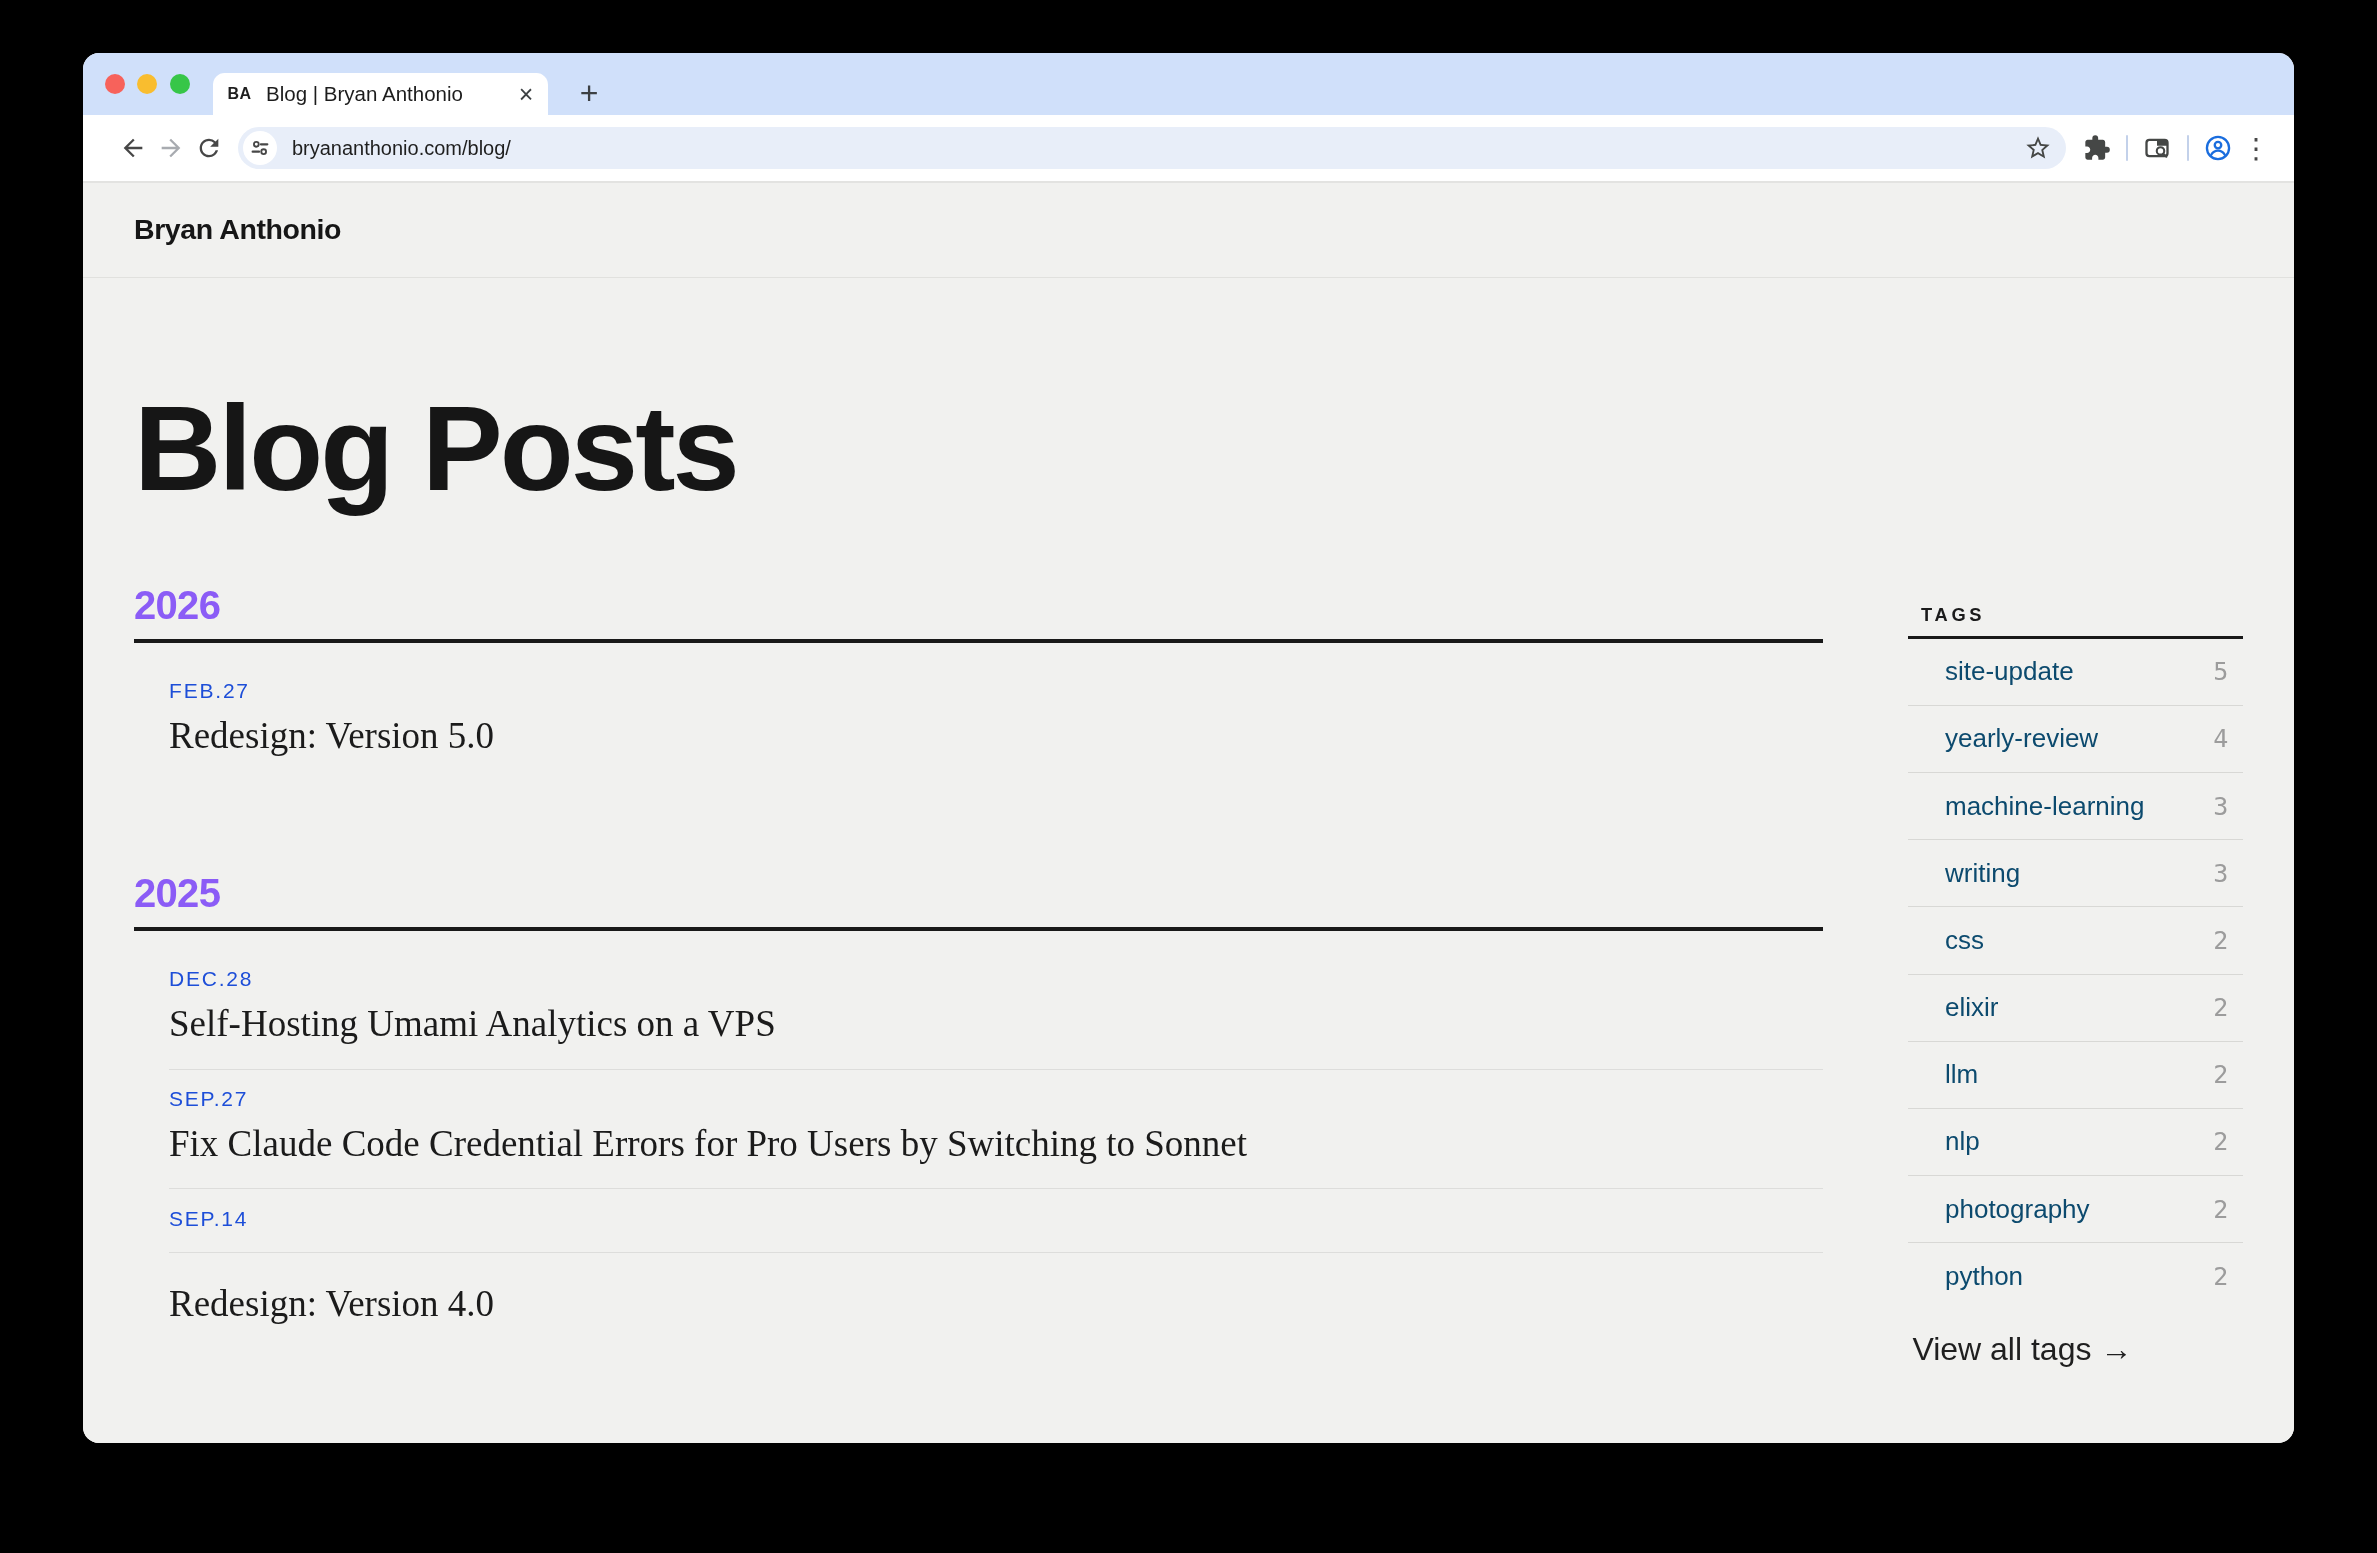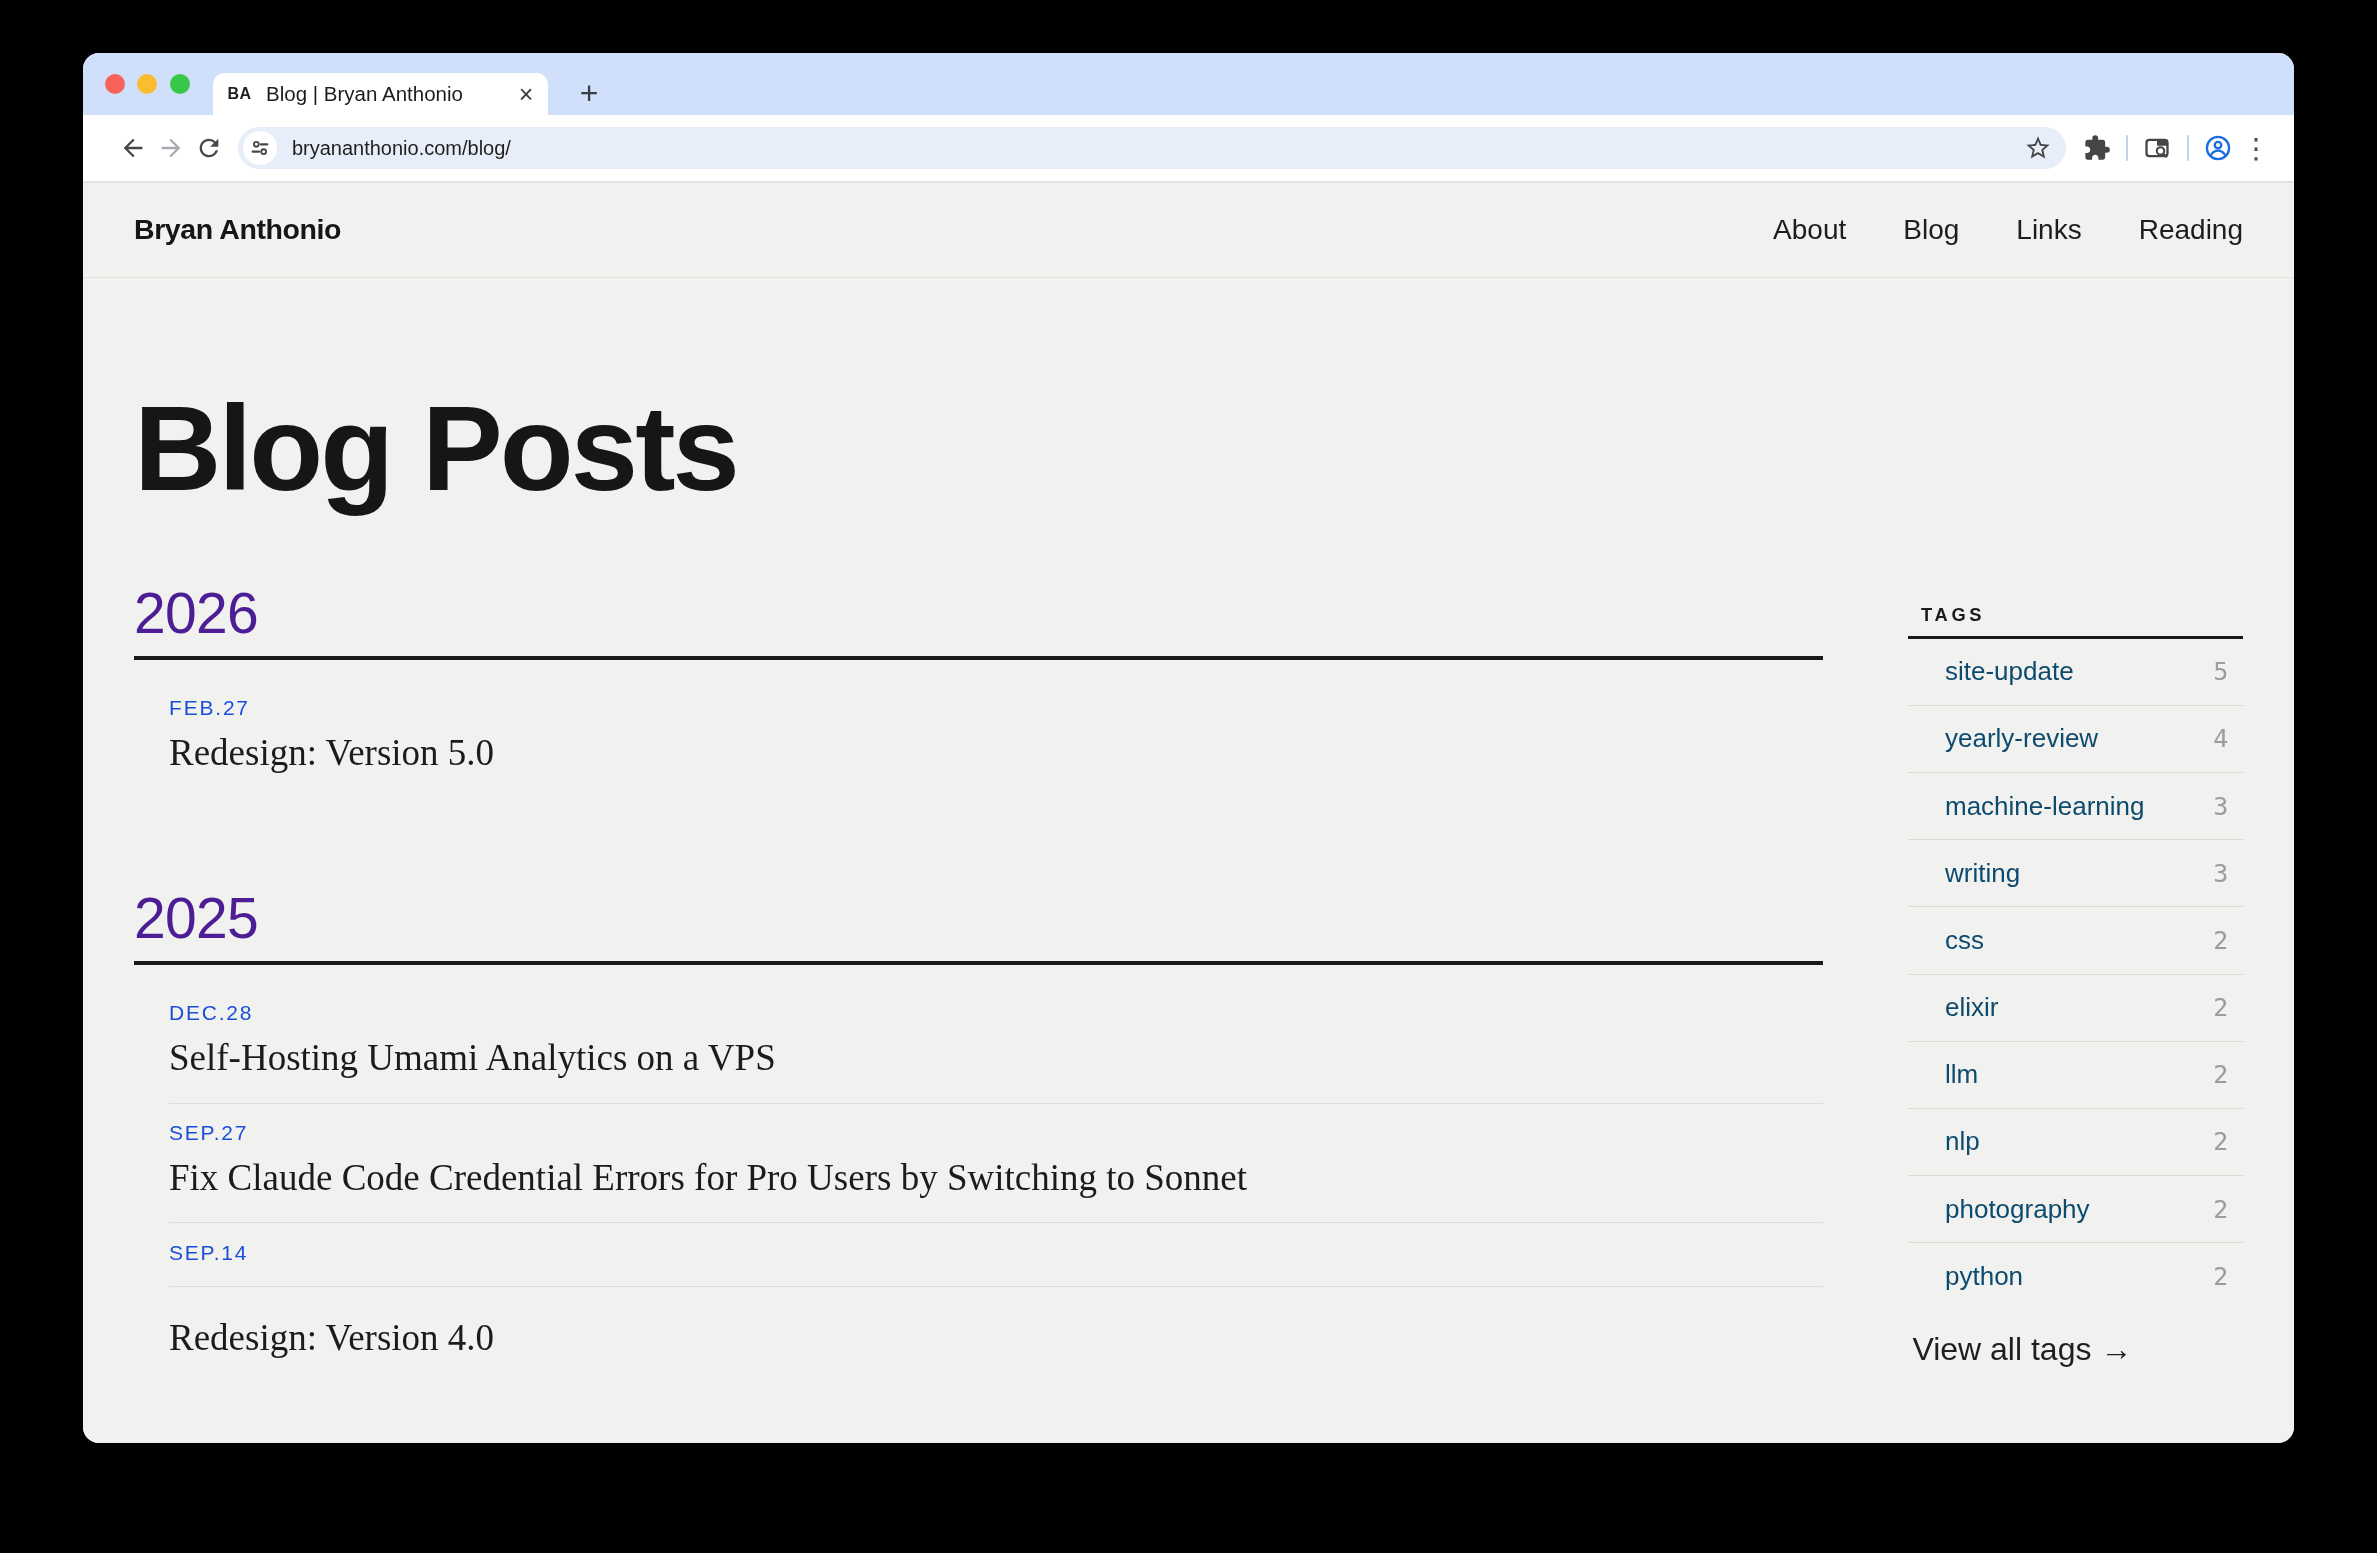--- a/index.html
+++ b/index.html
@@ -42,21 +42,21 @@
   .site-header { height:95px; flex:0 0 auto; display:flex; align-items:center; justify-content:space-between;
                  padding:0 51px; border-bottom:1.5px solid #e1e1de; }
   .brand { font-size:28.5px; font-weight:700; color:#161616; letter-spacing:-0.4px; }
   .nav { display:flex; gap:57px; }
   .nav a { font-size:28px; color:#1d1d1d; text-decoration:none; }
 
   .body-wrap { display:flex; justify-content:space-between; padding:0 51px; flex:1; min-height:0; }
   .main { width:1689px; flex:0 0 auto; }
   .page-title { font-size:121px; font-weight:700; color:#161616; letter-spacing:-2.9px; line-height:1; margin-top:110px; }
 
-  .year-section h2 { font-size:57px; font-weight:400; color:#4c1d95; letter-spacing:-0.7px; line-height:1; }
+  .year-section h2 { font-size:40px; font-weight:700; color:#8b5cf6; letter-spacing:-0.7px; line-height:1; }
   .sec-2026 { margin-top:76px; }
   .sec-2025 { margin-top:92px; }
   .rule { height:3.7px; background:#191919; margin-top:14.6px; }
   .posts { padding-left:35px; padding-top:19px; }
   .post { padding:17.6px 0 22px; }
   .post + .post { border-top:1.5px solid #dddddb; }
   .post-date { font-size:21px; font-weight:500; color:#1d4ed8; letter-spacing:1.8px; line-height:1.1; }
   .post-title { font-family:"Liberation Serif", serif; font-size:37px; color:#1b1b1b; line-height:1.2;
                 margin-top:11.7px; text-decoration:none; display:inline-block; }
 
@@ -147,26 +147,20 @@
     <div class="tb-btn">
       <span class="menu-dots">⋮</span>
     </div>
   </div>
   <div class="chrome-divider"></div>
 
   <div class="content">
 
     <div class="site-header">
       <a class="brand" href="#" style="text-decoration:none;color:#161616">Bryan Anthonio</a>
-      <nav class="nav">
-        <a href="#">About</a>
-        <a href="#">Blog</a>
-        <a href="#">Links</a>
-        <a href="#">Reading</a>
-      </nav>
     </div>
 
     <div class="body-wrap">
 
       <main class="main">
         <h1 class="page-title">Blog Posts</h1>
 
         <section class="year-section sec-2026">
           <h2>2026</h2>
           <div class="rule"></div>

